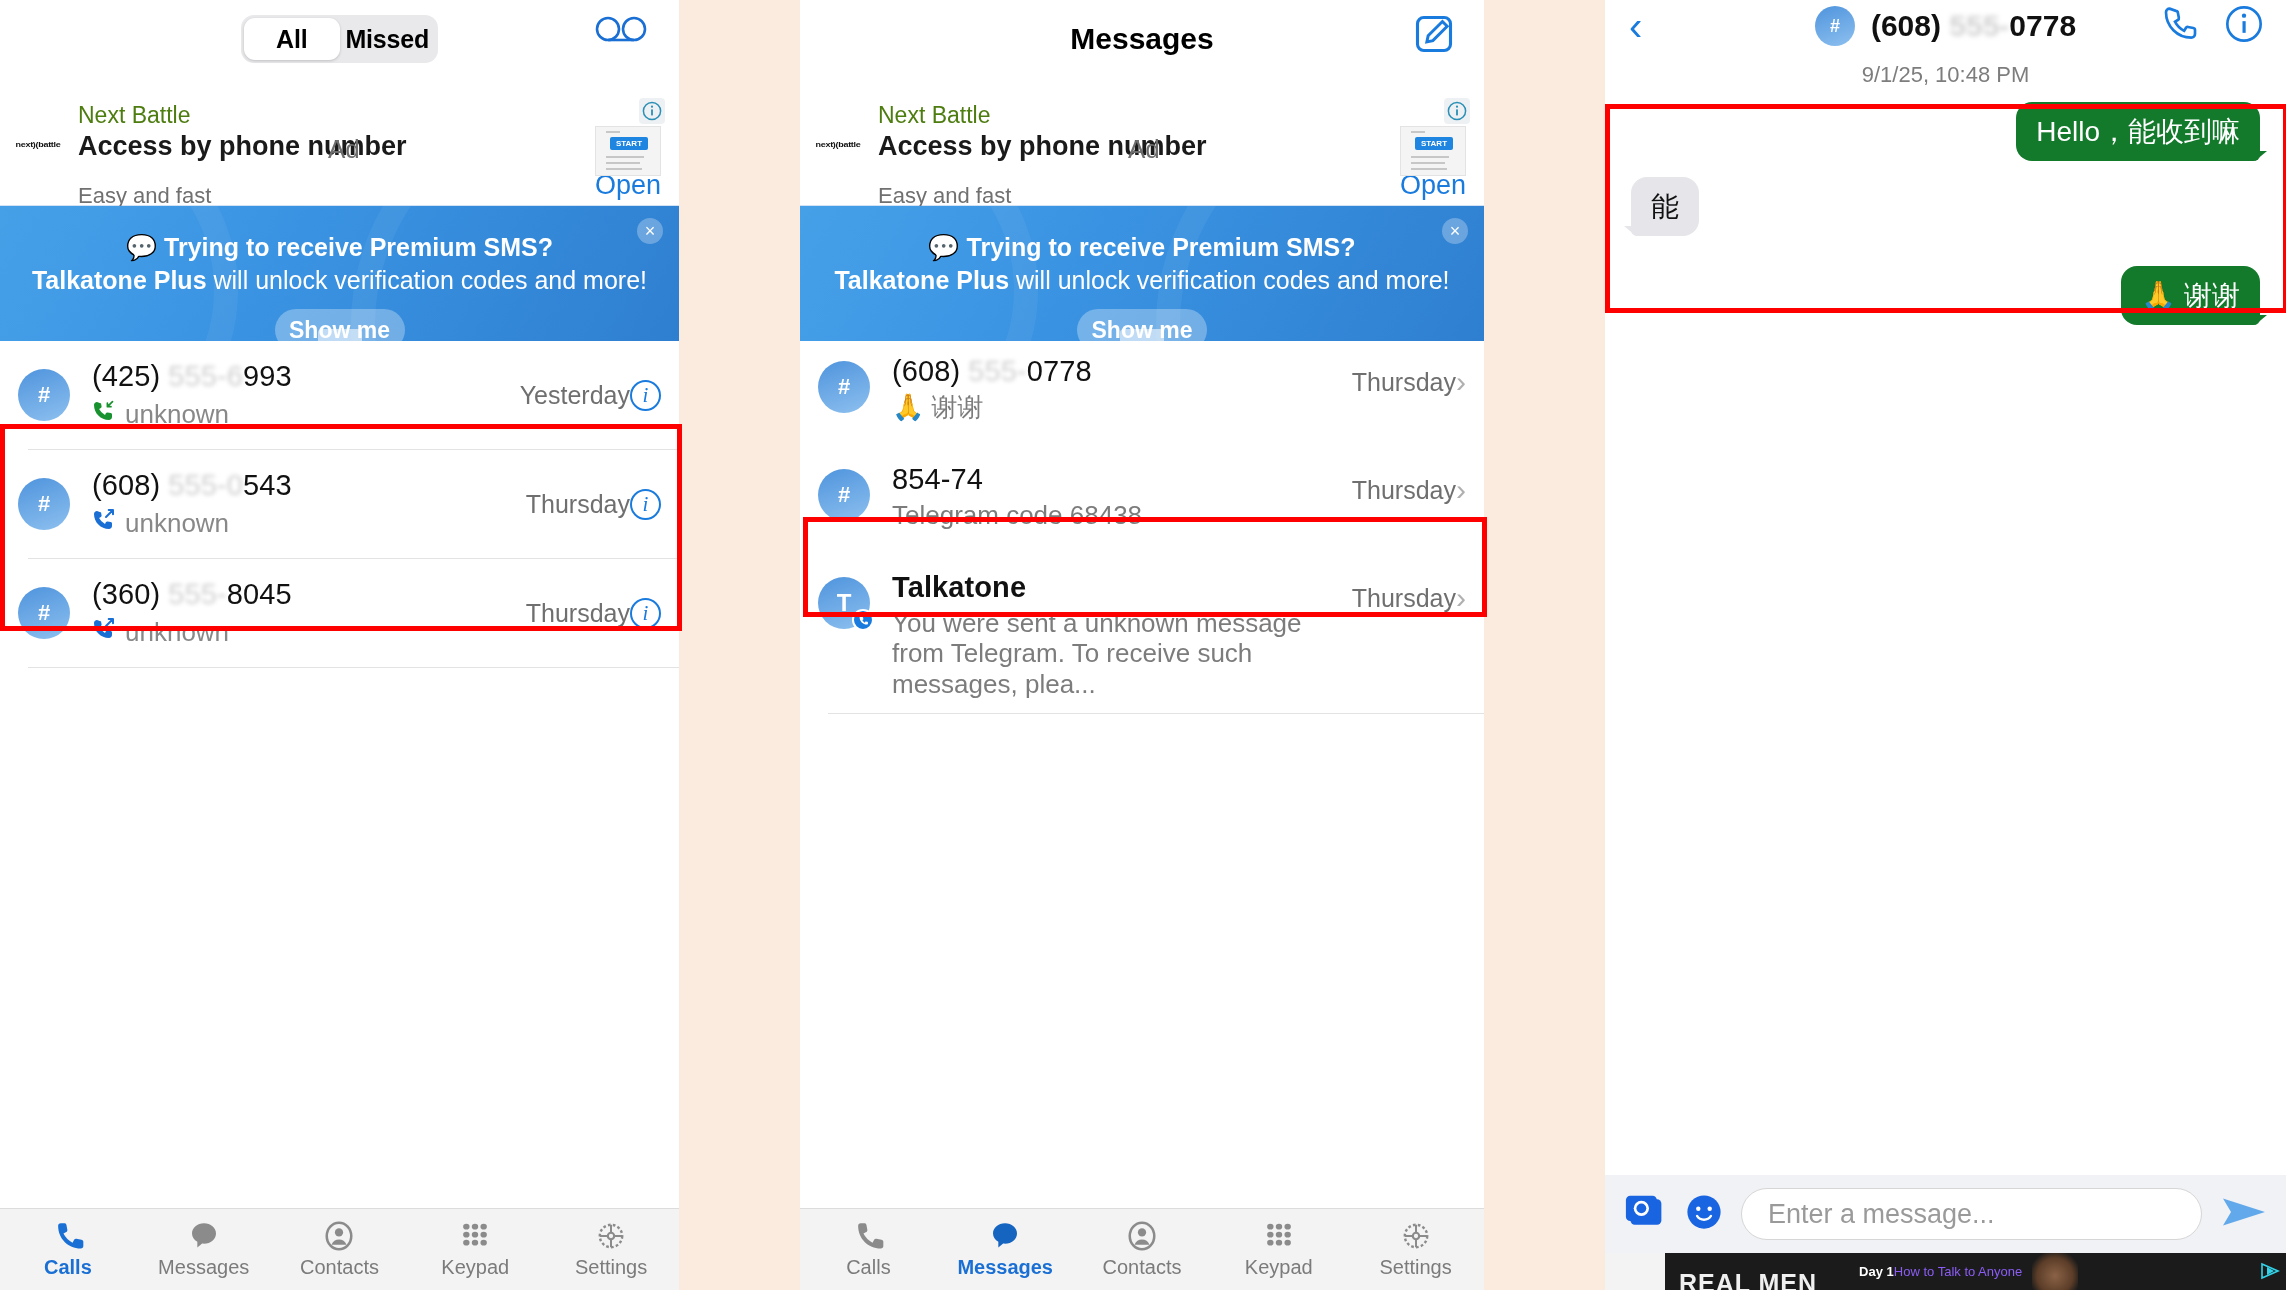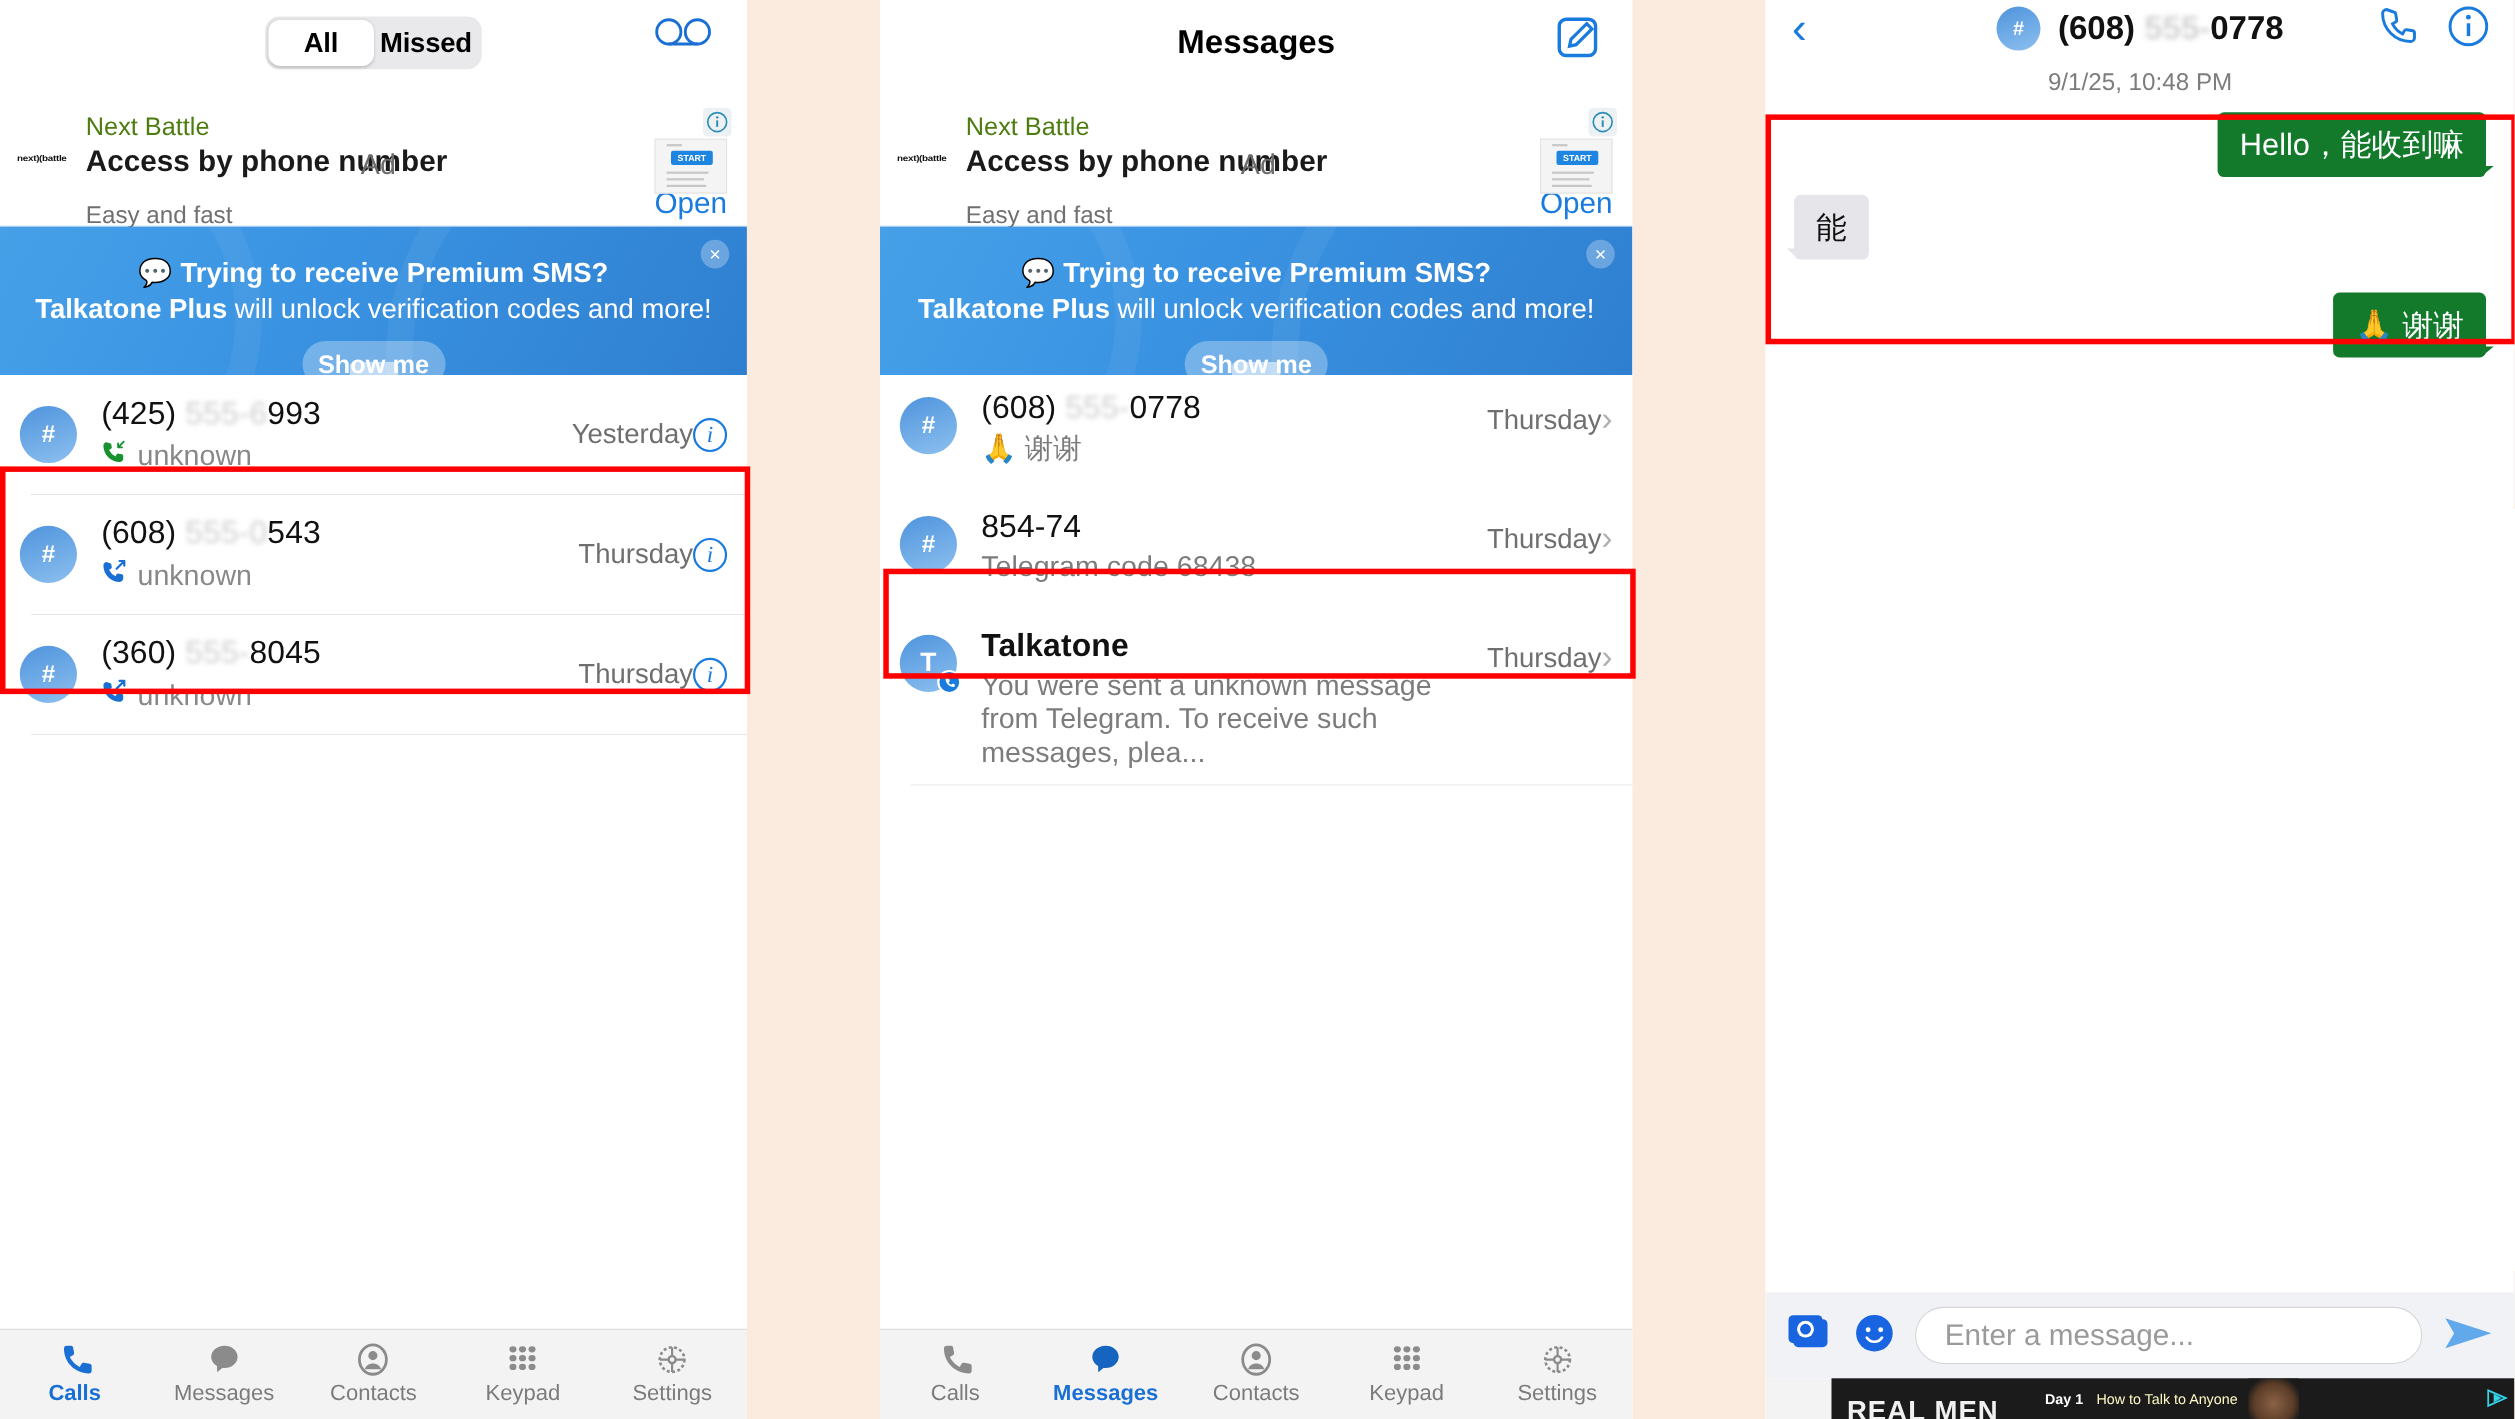--- a/index.html
+++ b/index.html
@@ -126,40 +126,40 @@
                display:flex; align-items:center; justify-content:center; }
   .th-name { font-size:30px; font-weight:bold; color:#111; }
   .th-name .blur { color:#d2d2d2; filter:blur(2.5px); }
   .th-actions { position:absolute; right:22px; display:flex; align-items:center; gap:26px; }
   .thread-date { text-align:center; font-size:22px; color:#7d7d7d; padding:10px 0 8px; }
   .bubbles { padding:6px 26px 0; }
   .brow { display:flex; margin-bottom:16px; }
   .brow.out { justify-content:flex-end; }
   .brow.in  { justify-content:flex-start; }
   .bubble { max-width:78%; padding:12px 20px; font-size:28px; line-height:1.25;
-            border-radius:6px; position:relative; }
+            border-radius:16px; position:relative; }
   .bubble.out { background:#137a2c; color:#fff; border-bottom-right-radius:6px; }
   .bubble.in  { background:#e5e5ea; color:#111; border-bottom-left-radius:6px; }
   .bubble.out:after { content:""; position:absolute; right:-7px; bottom:0;
      width:0;height:0;border-left:12px solid #137a2c;border-bottom:10px solid transparent; }
   .bubble.in:after { content:""; position:absolute; left:-7px; bottom:0;
      width:0;height:0;border-right:12px solid #e5e5ea;border-bottom:10px solid transparent; }
 
   
   .composer { position:absolute; bottom:37px; left:0; right:0; height:78px; background:#f1f2f5;
               display:flex; align-items:center; gap:18px; padding:0 18px; }
   .comp-input { flex:1; height:52px; background:#fff; border:1px solid #d6d6d6; border-radius:26px;
                 display:flex; align-items:center; padding:0 26px; font-size:27px; color:#9a9a9a; }
   .bottom-ad { position:absolute; bottom:0; left:0; right:0; height:37px; background:#f3f3f4; }
   .bottom-ad-inner { position:absolute; left:60px; right:0; top:0; height:37px; background:#1b1b1b;
                      display:flex; align-items:center; overflow:hidden; }
   .ba-big { font-size:25px; font-weight:bold; color:#f0f0f0; margin-left:14px;
             letter-spacing:1px; position:relative; top:12px; }
   .ba-day { font-size:13px; font-weight:bold; color:#fff; margin-left:42px; }
-  .ba-txt { font-size:13px; color:#fef9c3; margin-left:12px; }
+  .ba-txt { font-size:13px; color:#8b5cf6; }
   .ba-face { width:46px; height:37px; margin-left:10px;
              background:radial-gradient(circle at 50% 62%,#8a6246 0%,#5c3d28 55%,#1b1b1b 80%); }
   .ba-adm { position:absolute; right:6px; top:8px; }
 </style>
 </head>
 <body>
 
 <div class="stage">
 
   <div class="panel" id="panel-calls">

